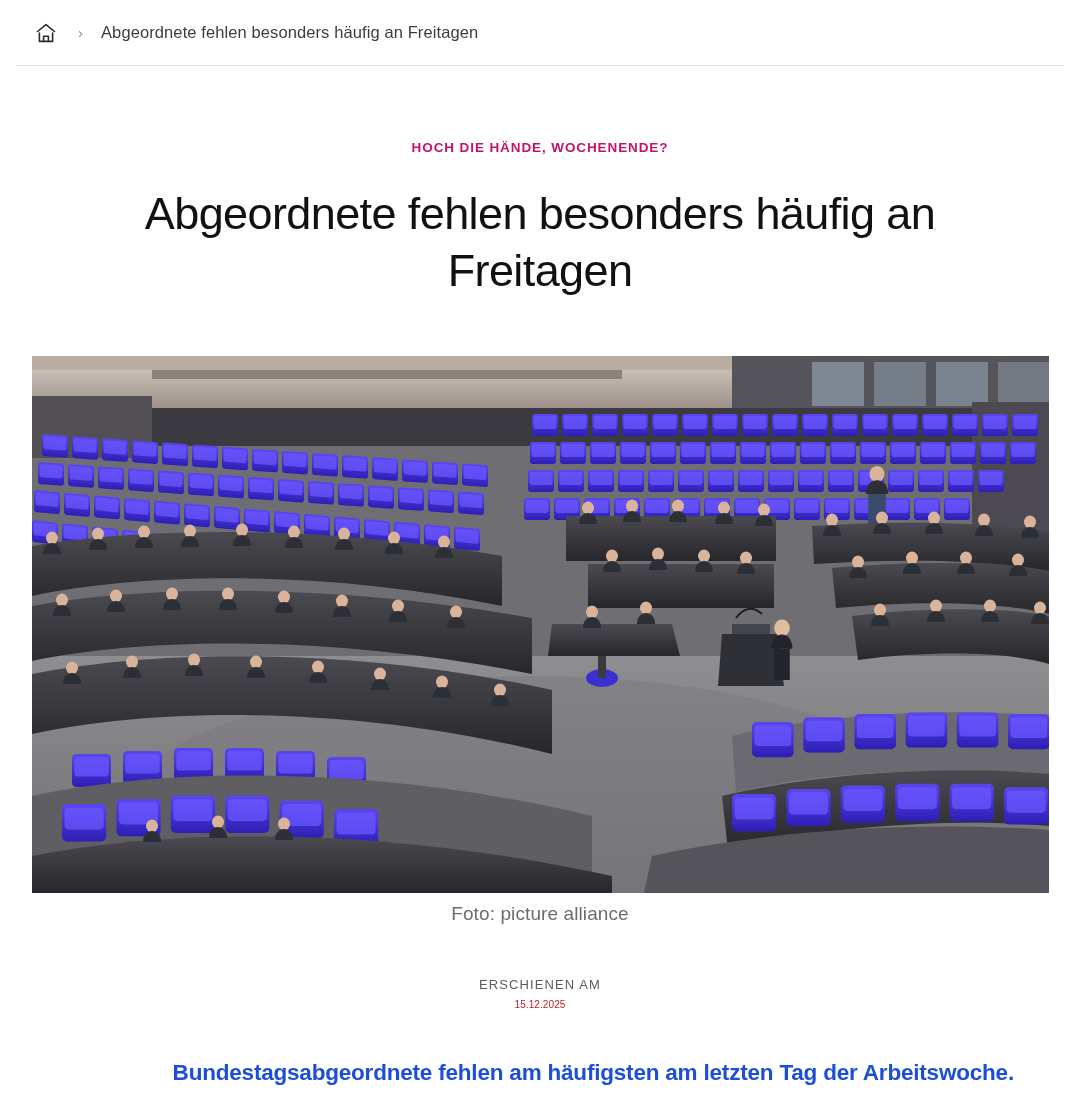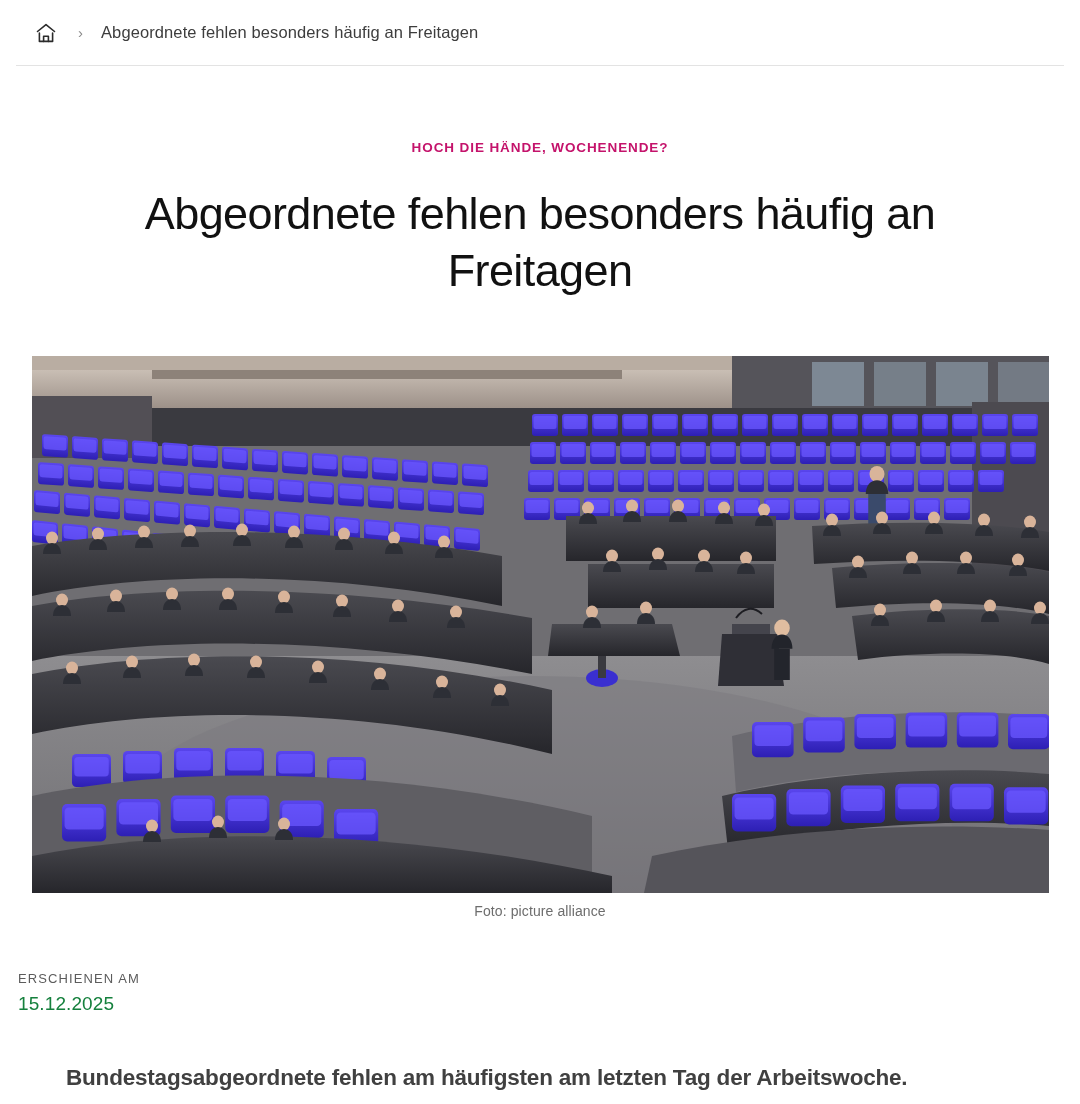--- a/index.html
+++ b/index.html
@@ -80,51 +80,52 @@
     width: 1017px;
     height: 537px;
     margin: 0 auto;
     display: block;
     position: relative;
     overflow: hidden;
     background: #2a2b33;
   }
   .caption {
     text-align: center;
-    font-size: 14px;
+    font-size: 19px;
     color: #6d6d6d;
     margin-top: 10px;
     letter-spacing: 0.1px;
   }
 
   .published {
-    text-align: left;
+    text-align: center;
     margin-top: 52px;
   }
   .published-label {
     font-size: 13px;
     color: #5c5c5c;
     letter-spacing: 1.1px;
     text-transform: uppercase;
     font-weight: 500;
   }
   .published-date {
-    font-size: 19px;
-    color: #15803d;
+    font-size: 10px;
+    color: #b91c1c;
     margin-top: 7px;
     letter-spacing: 0.1px;
   }
 
   .lede {
     font-size: 22.5px;
     line-height: 1.45;
     font-weight: 600;
-    color: #404040;
+    color: #1d4ed8;
     margin: 47px 48px 0 48px;
     letter-spacing: -0.2px;
+    text-align: right;
   }
 
   
   .photo svg { display: block; width: 100%; height: 100%; }
 </style>
 </head>
 <body>
 
 <div class="breadcrumb-bar">
   <span class="home-icon">

